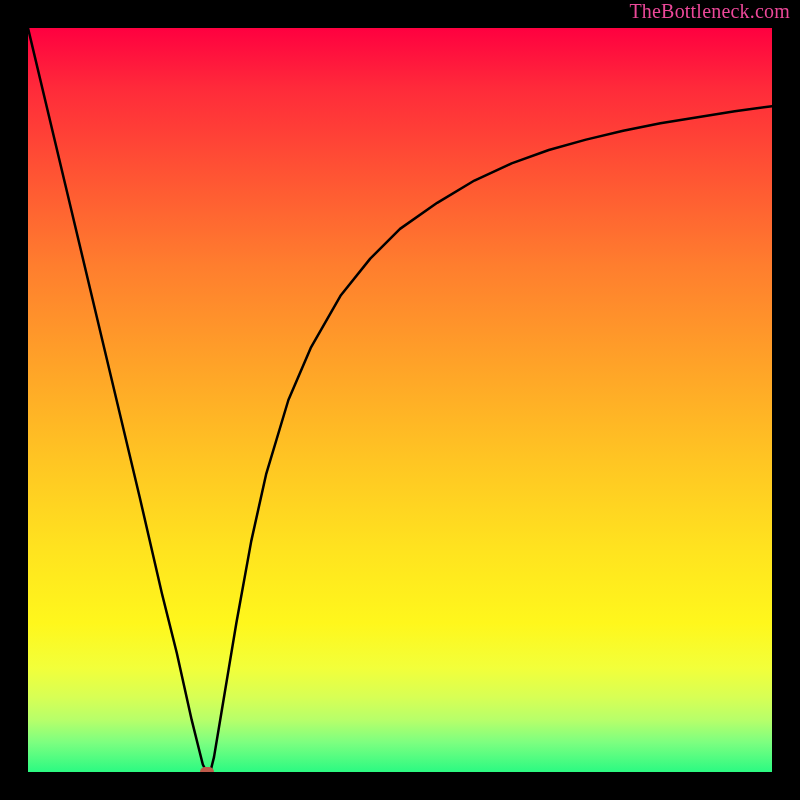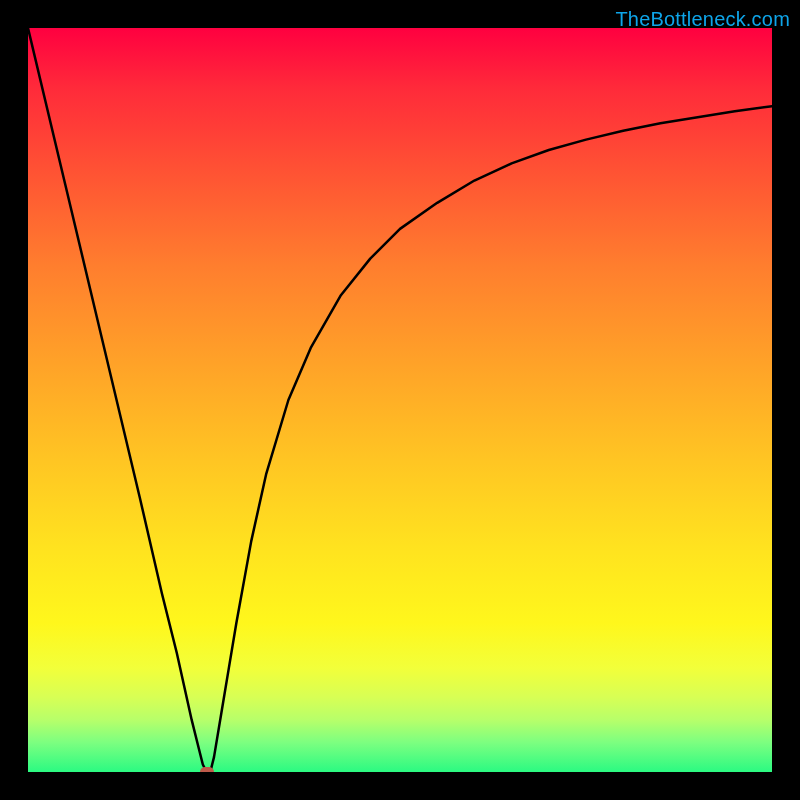--- a/index.html
+++ b/index.html
@@ -40,27 +40,28 @@
       #fff71c 80%,
       #f2ff3a 86%,
       #d7ff55 90%,
       #b7ff6a 93%,
       #7dff80 96%,
       #2bfa82 100%
     );
   }
   .watermark {
     position: absolute;
-    top: 8px;
+    top: 0;
     right: 10px;
-    color: #0ea5e9;
+    color: #ec4899;
     font-size: 20px;
     font-weight: 500;
     letter-spacing: 0.2px;
     user-select: none;
+    font-family: Liberation Serif, serif;
   }
   .curve {
     position: absolute;
     inset: 0;
   }
   .marker {
     position: absolute;
     width: 14px;
     height: 10px;
     background: #bf5a4a;

